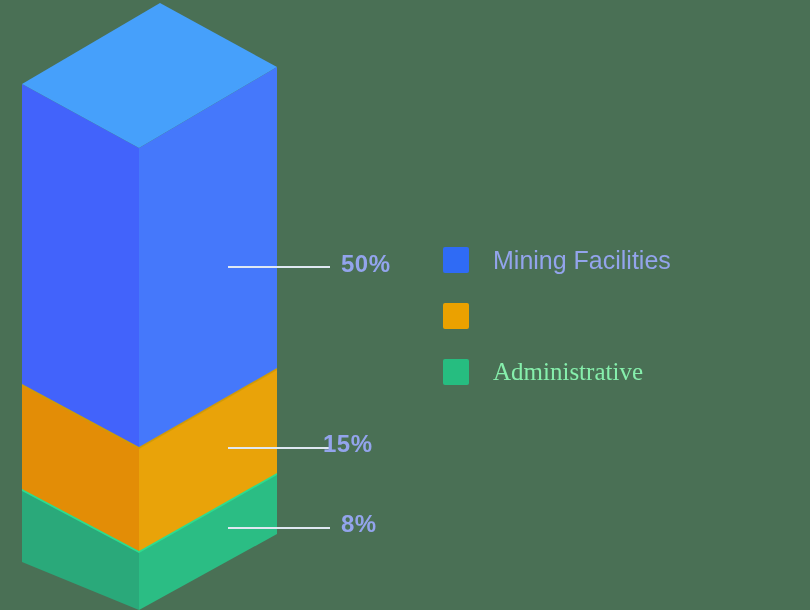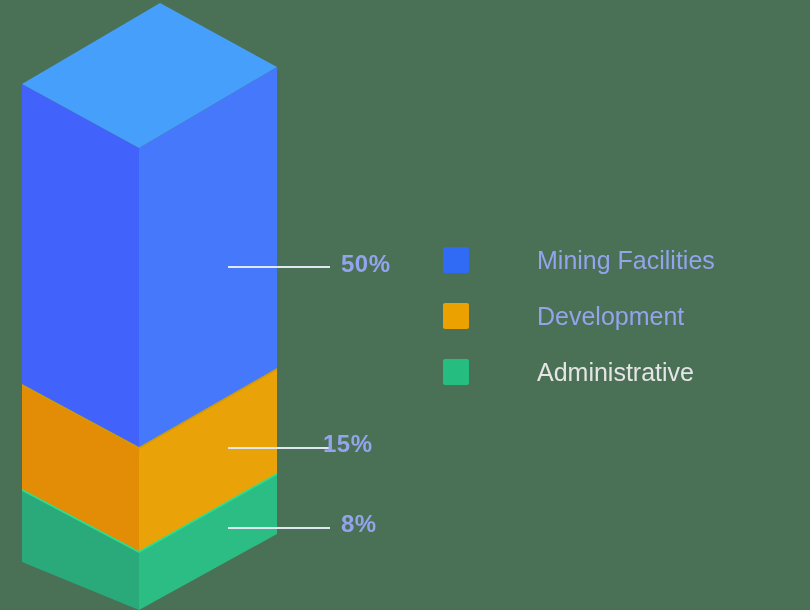--- a/index.html
+++ b/index.html
@@ -46,21 +46,20 @@
   #legend {
     position: absolute;
     left: 443px;
     top: 232px;
     width: 330px;
   }
   .legend-row {
     display: flex;
     align-items: center;
     height: 56px;
-    gap: 44px;
   }
   .legend-swatch {
     width: 26px;
     height: 26px;
     flex: 0 0 26px;
     border-radius: 2px;
   }
   .legend-label {
     margin-left: 24px;
     color: #93a4ec;
@@ -109,22 +108,21 @@
 
   <div id="legend">
 
     <div class="legend-row">
       <span class="legend-swatch" style="background: rgb(47, 107, 245);"></span>
       <span class="legend-label" style="color: rgb(147, 164, 236);">Mining Facilities</span>
     </div>
 
     <div class="legend-row">
       <span class="legend-swatch" style="background: rgb(235, 161, 0);"></span>
-      <span class="legend-label" style="color: rgb(147, 164, 236);">Development</span>
     </div>
 
     <div class="legend-row">
       <span class="legend-swatch" style="background: rgb(38, 189, 128);"></span>
-      <span class="legend-label" style="color: #e5e5e5;">Administrative</span>
+      <span class="legend-label" style="color: #86efac; font-family: Liberation Serif, serif;">Administrative</span>
     </div>
 
   </div>
 </div>
 
 </body></html>

